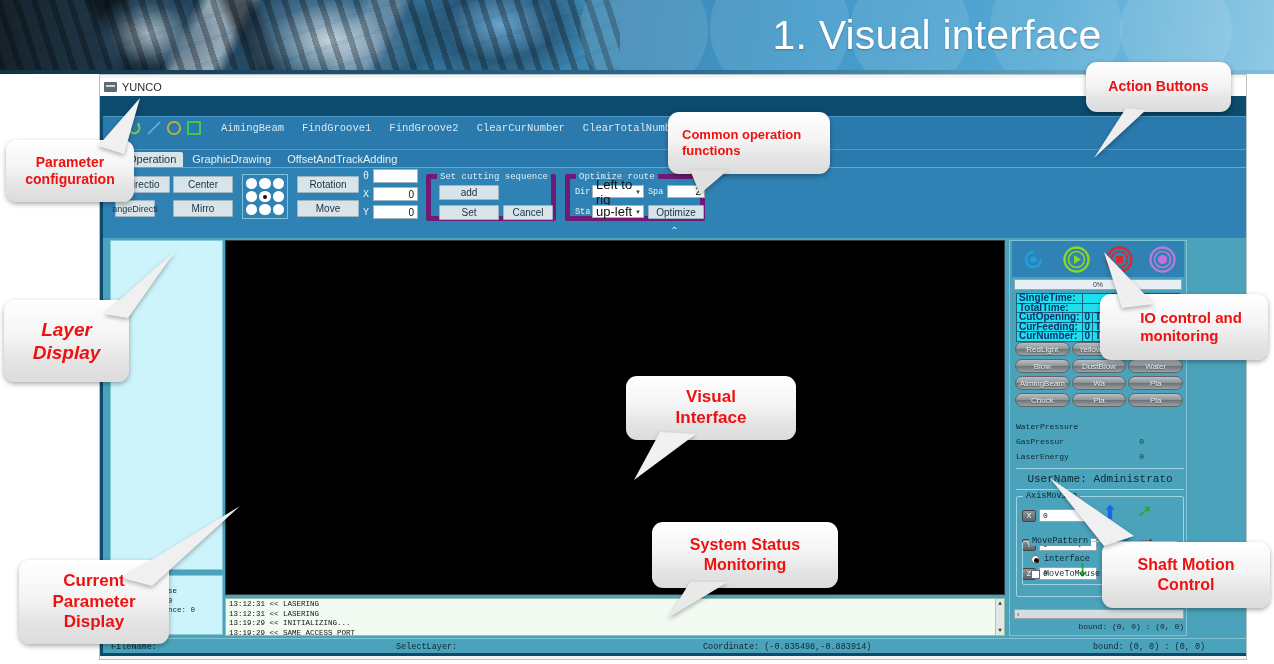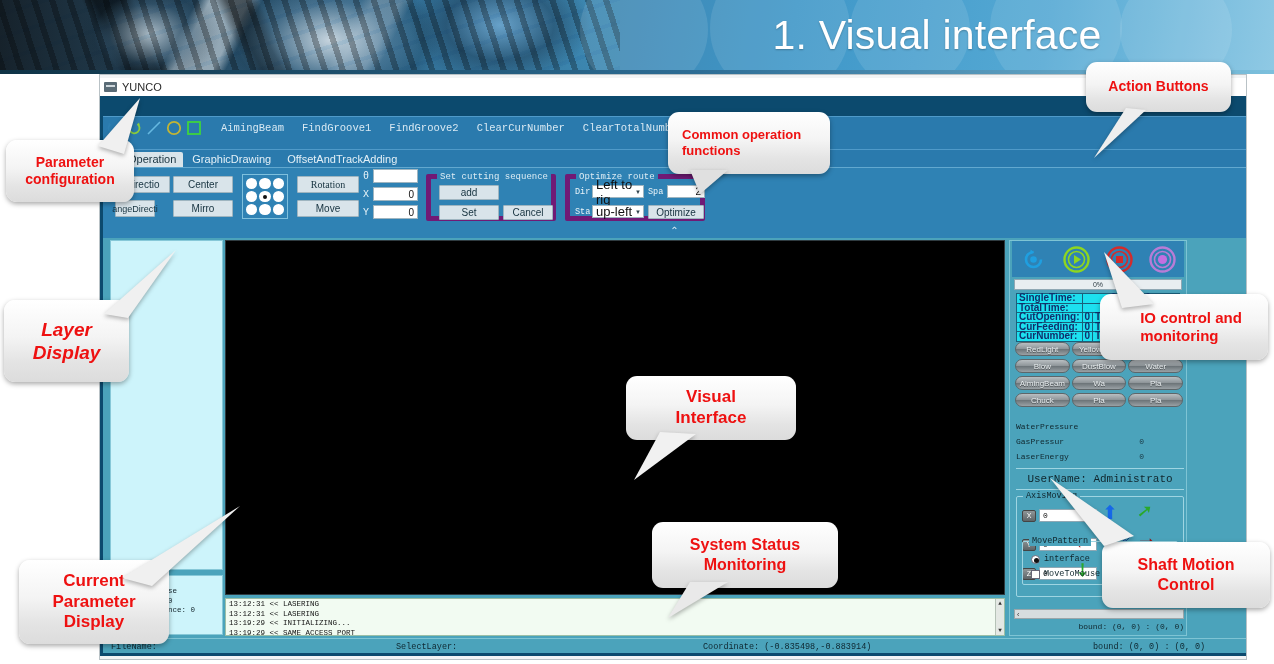--- a/index.html
+++ b/index.html
@@ -371,21 +371,21 @@
         <span class="anchordot"></span>
         <span class="anchordot"></span>
         <span class="anchordot"></span>
         <span class="anchordot sel"></span>
         <span class="anchordot"></span>
         <span class="anchordot"></span>
         <span class="anchordot"></span>
         <span class="anchordot"></span>
       </div>
 
-      <div class="rbtn" style="left:194px; top:8px; width:62px; height:17px;font-family:Liberation Serif, serif;">Rotation</div>
+      <div class="rbtn" style="left:194px; top:8px; width:62px; height:17px;">Rotation</div>
       <div class="rbtn" style="left:194px; top:32px; width:62px; height:17px;">Move</div>
 
       <div class="rlbl" style="left:260px; top:3px;">θ</div>
       <div class="rfield" style="left:270px; top:1px; width:45px; height:14px;"></div>
       <div class="rlbl" style="left:260px; top:21px;">X</div>
       <div class="rfield" style="left:270px; top:19px; width:45px; height:14px;">0</div>
       <div class="rlbl" style="left:260px; top:39px;">Y</div>
       <div class="rfield" style="left:270px; top:37px; width:45px; height:14px;">0</div>
 
       <div class="rgroup-box" style="left:323px; top:6px; width:130px; height:47px;">

